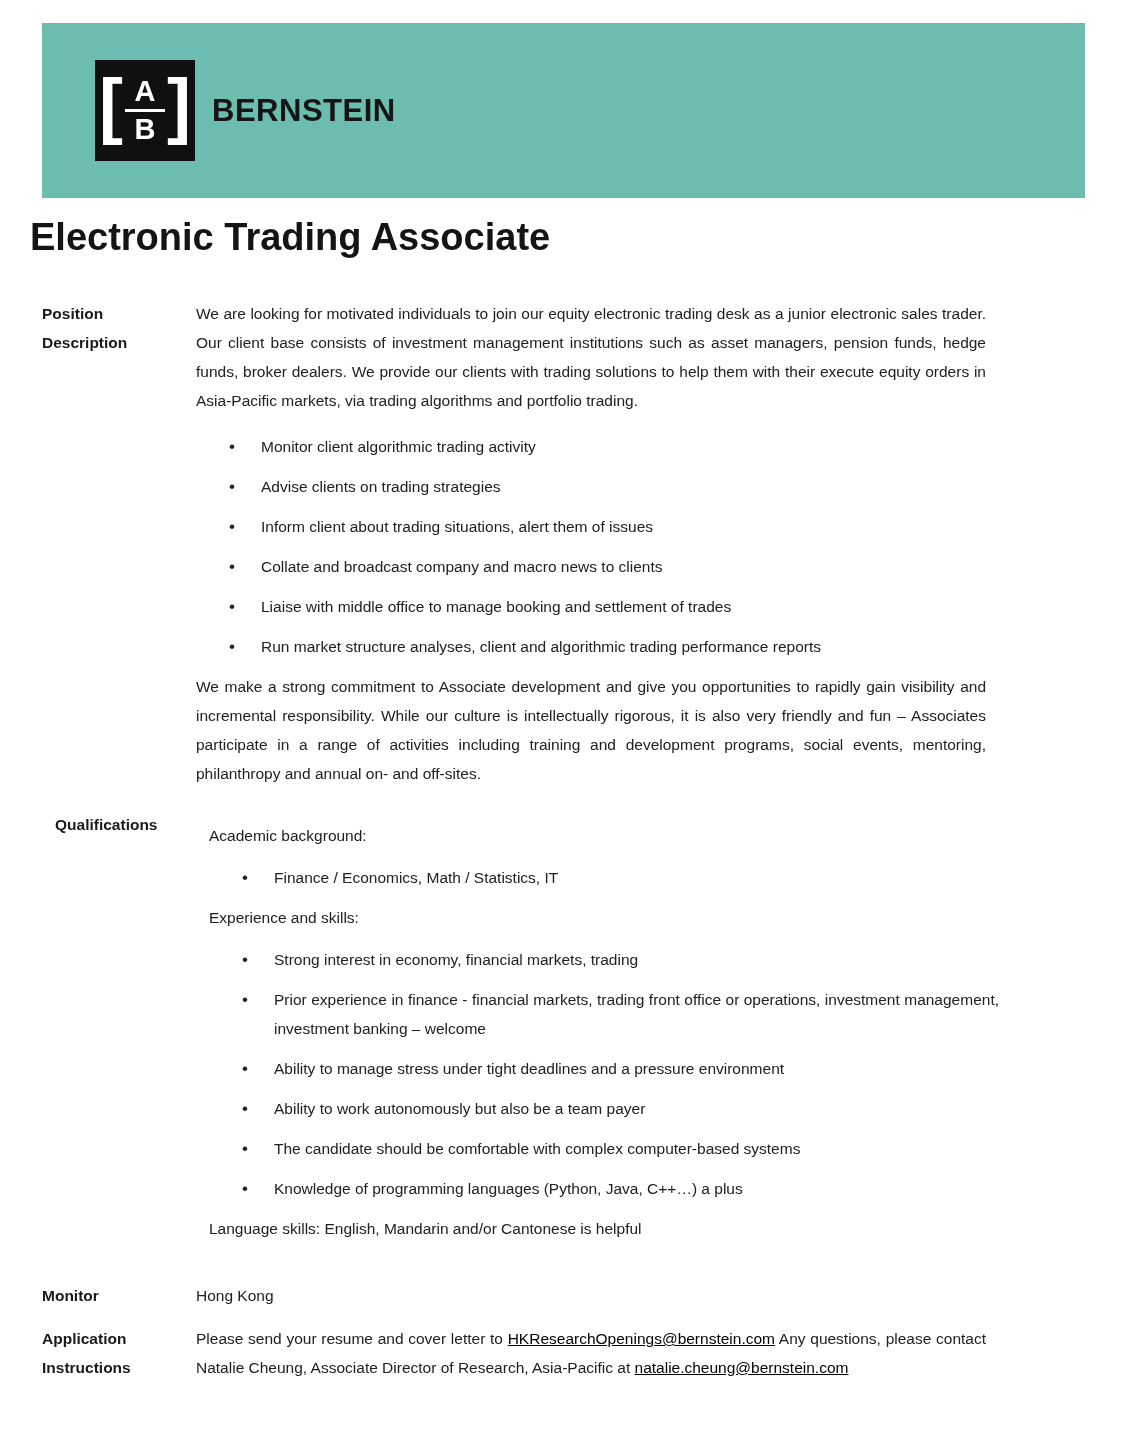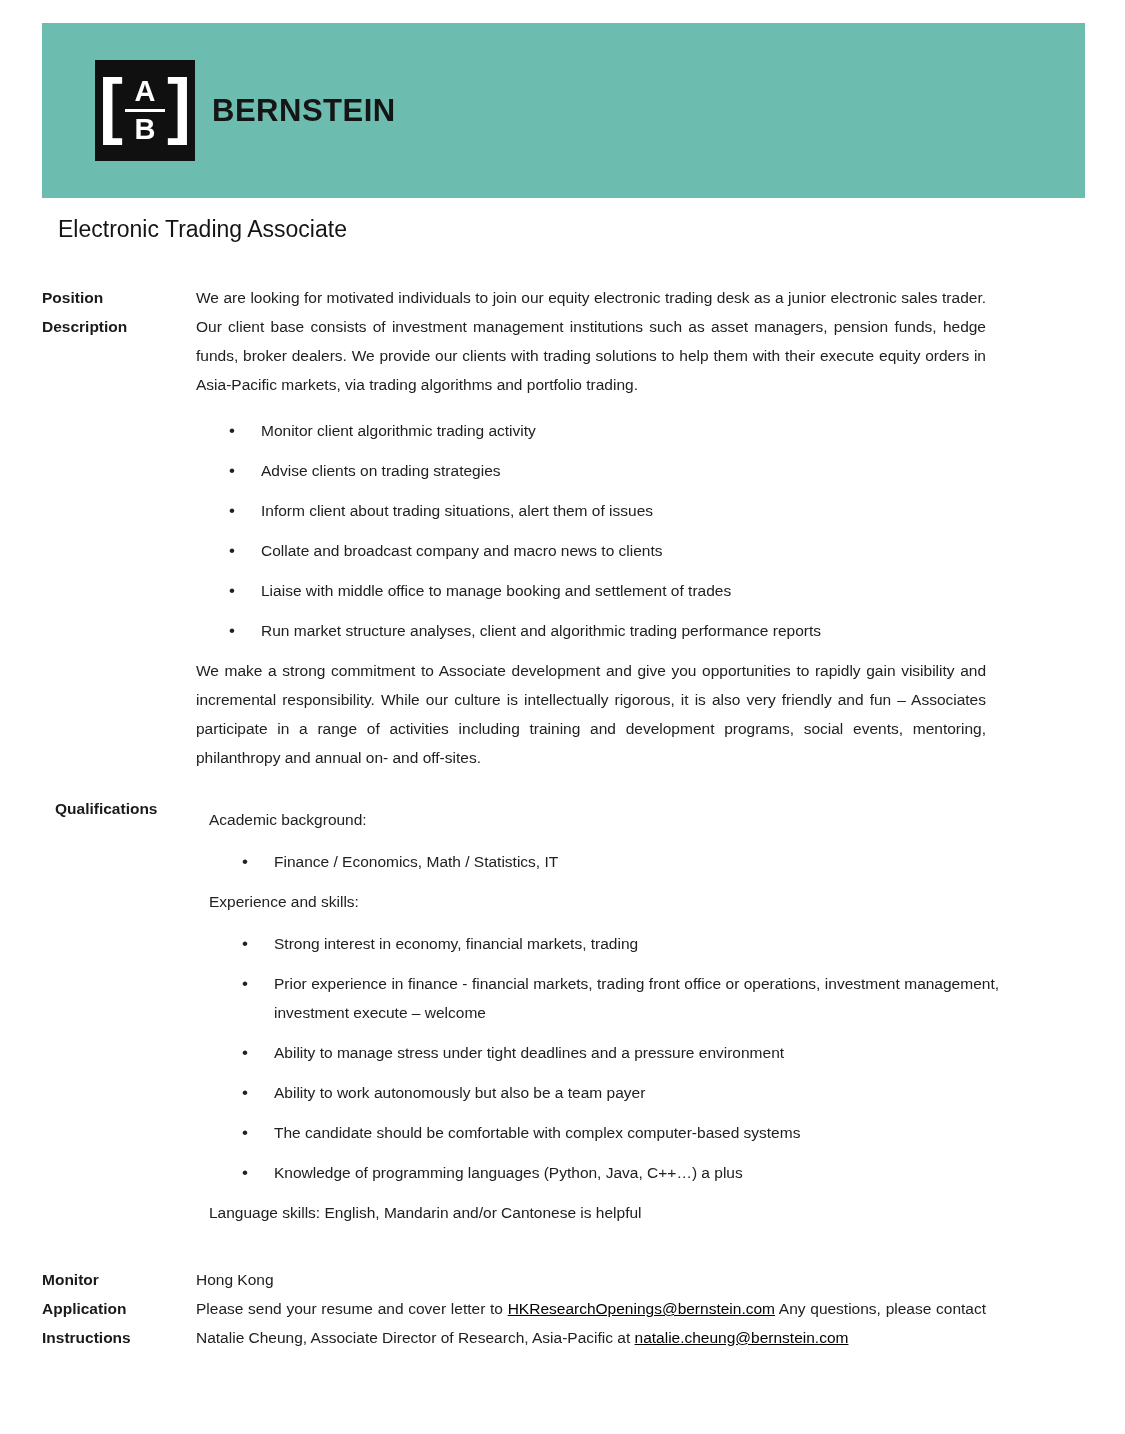--- a/index.html
+++ b/index.html
@@ -33,22 +33,22 @@
   .logo .ab .rule { width: 40px; height: 3px; background: #ffffff; margin: 3px 0; }
   .brand {
     margin-left: 17px;
     font-size: 32px; font-weight: 700; letter-spacing: 0.5px;
     color: #151515;
     transform: scaleX(0.97); transform-origin: left center;
   }
 
   
   .title {
-    margin: 18px 40px 0 58px;
-    font-size: 23px; font-weight: 400; color: #141414;
+    margin: 18px 40px 0 30px;
+    font-size: 38px; font-weight: 700; color: #141414;
   }
 
   
   .rows { margin: 40px 0 0 42px; }
   .row { display: flex; }
   .label-col {
     width: 154px; flex: 0 0 154px;
     font-weight: 700; font-size: 15.5px; line-height: 29px; color: #1a1a1a;
   }
   .content-col { width: 790px; flex: 0 0 790px; font-size: 15.5px; line-height: 29px; }
@@ -68,21 +68,21 @@
     position: absolute; left: 33px; top: 0;
     font-size: 17px;
   }
 
   .section-qualifications { margin-top: 22px; margin-left: 13px; }
   .quals-content { padding-top: 11px; }
   .subheading { margin-bottom: 13px; }
   .language-note { margin-top: 2px; }
 
   .section-location { margin-top: 38px; }
-  .section-application { }
+  .section-application { margin-top: 14px; }
 
   a.email-link { color: #000000; text-decoration: underline; cursor: pointer; }
 </style>
 </head>
 <body>
 
 <div class="page">
 
   <header class="banner">
     <div class="logo">
@@ -123,21 +123,21 @@
     <section class="row section-qualifications">
       <div class="label-col">Qualifications</div>
       <div class="content-col quals-content">
         <p class="subheading">Academic background:</p>
         <ul class="bullets">
           <li>Finance / Economics, Math / Statistics, IT</li>
         </ul>
         <p class="subheading">Experience and skills:</p>
         <ul class="bullets">
           <li>Strong interest in economy, financial markets, trading</li>
-          <li>Prior experience in finance - financial markets, trading front office or operations, investment management, investment execute – welcome</li>
+          <li>Prior experience in finance - financial markets, trading front office or operations, investment management, investment banking – welcome</li>
           <li>Ability to manage stress under tight deadlines and a pressure environment</li>
           <li>Ability to work autonomously but also be a team payer</li>
           <li>The candidate should be comfortable with complex computer-based systems</li>
           <li>Knowledge of programming languages (Python, Java, C++…) a plus</li>
         </ul>
         <p class="language-note">Language skills: English, Mandarin and/or Cantonese is helpful</p>
       </div>
     </section>
 
     <section class="row section-location">

